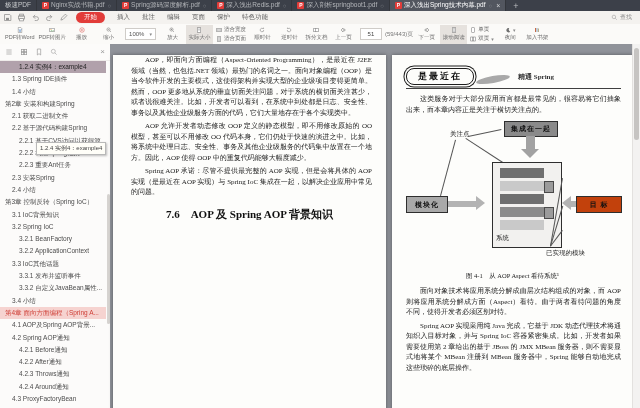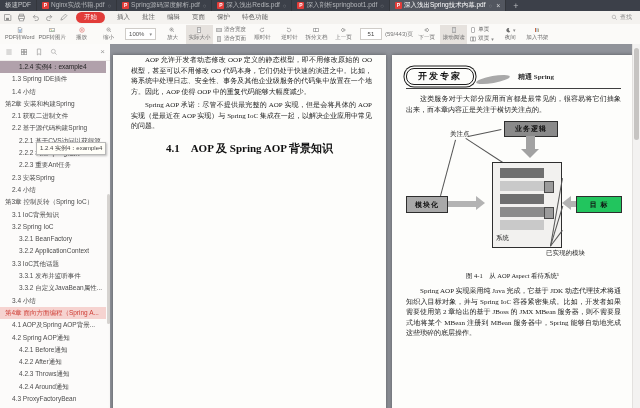--- a/index.html
+++ b/index.html
@@ -439,67 +439,69 @@
         <div class="srow" style="padding-left: 12px;">4.3 ProxyFactoryBean</div>
       </div>
     <div id="sscroll"></div>
     <div id="tooltip">1.2.4 实例4：example4</div>
   </div>
 
   <div id="main">
 
     <div class="page serif" id="pageL">
       <div id="lp-body">
+          <p class="bp">AOP，即面向方面编程（Aspect-Oriented Programming），是最近在 J2EE 领域（当然，也包括.NET 领域）最热门的名词之一。面向对象编程（OOP）是当今软件开发的主要模式，这使得架构并实现大型的企业级项目变得更简单。然而，OOP 更多地从系统的垂直切面关注问题，对于系统的横切面关注甚少，或者说很难关注。比如，开发者可以看到，在系统中到处都是日志、安全性、事务以及其他企业级服务方面的代码，它们大量地存在于各个实现类中。</p>
           <p class="bp">AOP 允许开发者动态修改 OOP 定义的静态模型，即不用修改原始的 OO 模型，甚至可以不用修改 OO 代码本身，它们仍处于快速的演进之中。比如，将系统中处理日志、安全性、事务及其他企业级服务的代码集中放置在一个地方。因此，AOP 使得 OOP 中的重复代码能够大幅度减少。</p>
           <p class="bp">Spring AOP 承诺：尽管不提供最完整的 AOP 实现，但是会将具体的 AOP 实现（是最近在 AOP 实现）与 Spring IoC 集成在一起，以解决企业应用中常见的问题。</p>
         </div>
-      <div class="secttitle">4.1　AOP 及 Spring AOP 背景知识</div>
+      <div class="secttitle">7.6　AOP 及 Spring AOP 背景知识</div>
     </div>
 
     <div class="page serif" id="pageR">
       <div class="series">
-        <span class="badge">开发专家</span>
+        <span class="badge">是最近在</span>
         <span class="swoosh"></span>
         <span class="seriesname">精通 Spring</span>
       </div>
       <div class="hline"></div>
       <div id="rp-intro">
           <p class="bp" style="margin: 0px 12px 3px 14px;">这类服务对于大部分应用而言都是最常见的，很容易将它们抽象出来，而本章内容正是关注于横切关注点的。</p>
         </div>
 
       <div id="fig">
         <div class="flabel" style="left:50px;top:12px;">关注点</div>
         <div class="fline" style="left:68px;top:18px;width:34px;transform:rotate(-12deg);"></div>
         <div class="fline" style="left:56px;top:22px;width:58px;transform:rotate(105deg);"></div>
         <div class="fline" style="left:66px;top:20px;width:46px;transform:rotate(33deg);"></div>
-        <div class="fbox" style="left:104px;top:3px;width:52px;height:14px;background:#8a8a8a;">业务逻辑</div>
+        <div class="fbox" style="left:104px;top:3px;width:52px;height:14px;background:#8a8a8a;">集成在一起</div>
         <div class="shaft" style="left:126px;top:18px;width:9px;height:13px;background:#a2a2a2;"></div>
         <div class="tri-down" style="left:121px;top:31px;"></div>
         <div class="fbox" style="left:92px;top:44px;width:68px;height:84px;background:#f2f1ef;"></div>
         <div class="slab" style="top:50px;background:#6f6f6f;left:100px;"></div>
         <div class="slab" style="top:63px;background:#c9c9c9;left:100px;"></div>
         <div class="slab" style="top:76px;background:#6f6f6f;left:100px;"></div>
         <div class="slab" style="top:89px;background:#8b8b8b;left:100px;"></div>
         <div class="slab" style="top:102px;background:#c9c9c9;left:100px;"></div>
         <div class="slabtab" style="top:63px;left:144px;"></div>
         <div class="slabtab" style="top:89px;left:144px;"></div>
         <div class="flabel" style="left:96px;top:116px;">系统</div>
         <div class="fbox" style="left:6px;top:78px;width:40px;height:15px;background:#a9a9a9;">模块化</div>
         <div class="shaft" style="left:48px;top:82.5px;width:28px;height:6px;"></div>
         <div class="tri-right" style="left:76px;top:78px;"></div>
-        <div class="fbox" style="left:176px;top:78px;width:44px;height:15px;background:#22c55e;">目 标</div>
+        <div class="fbox" style="left:176px;top:78px;width:44px;height:15px;background:#c2410c;">目 标</div>
         <div class="tri-left" style="left:162px;top:78px;"></div>
         <div class="shaft" style="left:171px;top:82.5px;width:5px;height:6px;"></div>
         <div class="fline" style="left:150px;top:128px;width:69px;transform:rotate(-80deg);"></div>
         <div class="fline" style="left:150px;top:128px;width:42px;transform:rotate(-73deg);"></div>
         <div class="fline" style="left:150px;top:128px;width:20px;transform:rotate(-53deg);"></div>
         <div class="flabel" style="left:146px;top:131px;">已实现的模块</div>
       </div>
       <div class="figcap">图 4-1　从 AOP Aspect 看待系统¹</div>
       <div id="rp-body" style="margin-top:5px;">
+          <p class="bp" style="margin: 0px 12px 3px 14px;">面向对象技术将应用系统分解成由层次结构组成的对象，而 AOP 则将应用系统分解成方面（Aspect）看待。由于两者看待问题的角度不同，使得开发者必须区别对待。</p>
           <p class="bp" style="margin: 0px 12px 3px 14px;">Spring AOP 实现采用纯 Java 完成，它基于 JDK 动态代理技术将通知织入目标对象，并与 Spring IoC 容器紧密集成。比如，开发者如果需要使用第 2 章给出的基于 JBoss 的 JMX MBean 服务器，则不需要显式地将某个 MBean 注册到 MBean 服务器中，Spring 能够自动地完成这些琐碎的底层操作。</p>
         </div>
     </div>
 
     <div id="vscroll">
       <div id="vthumb"></div>
     </div>
   </div>
 
 </div>

